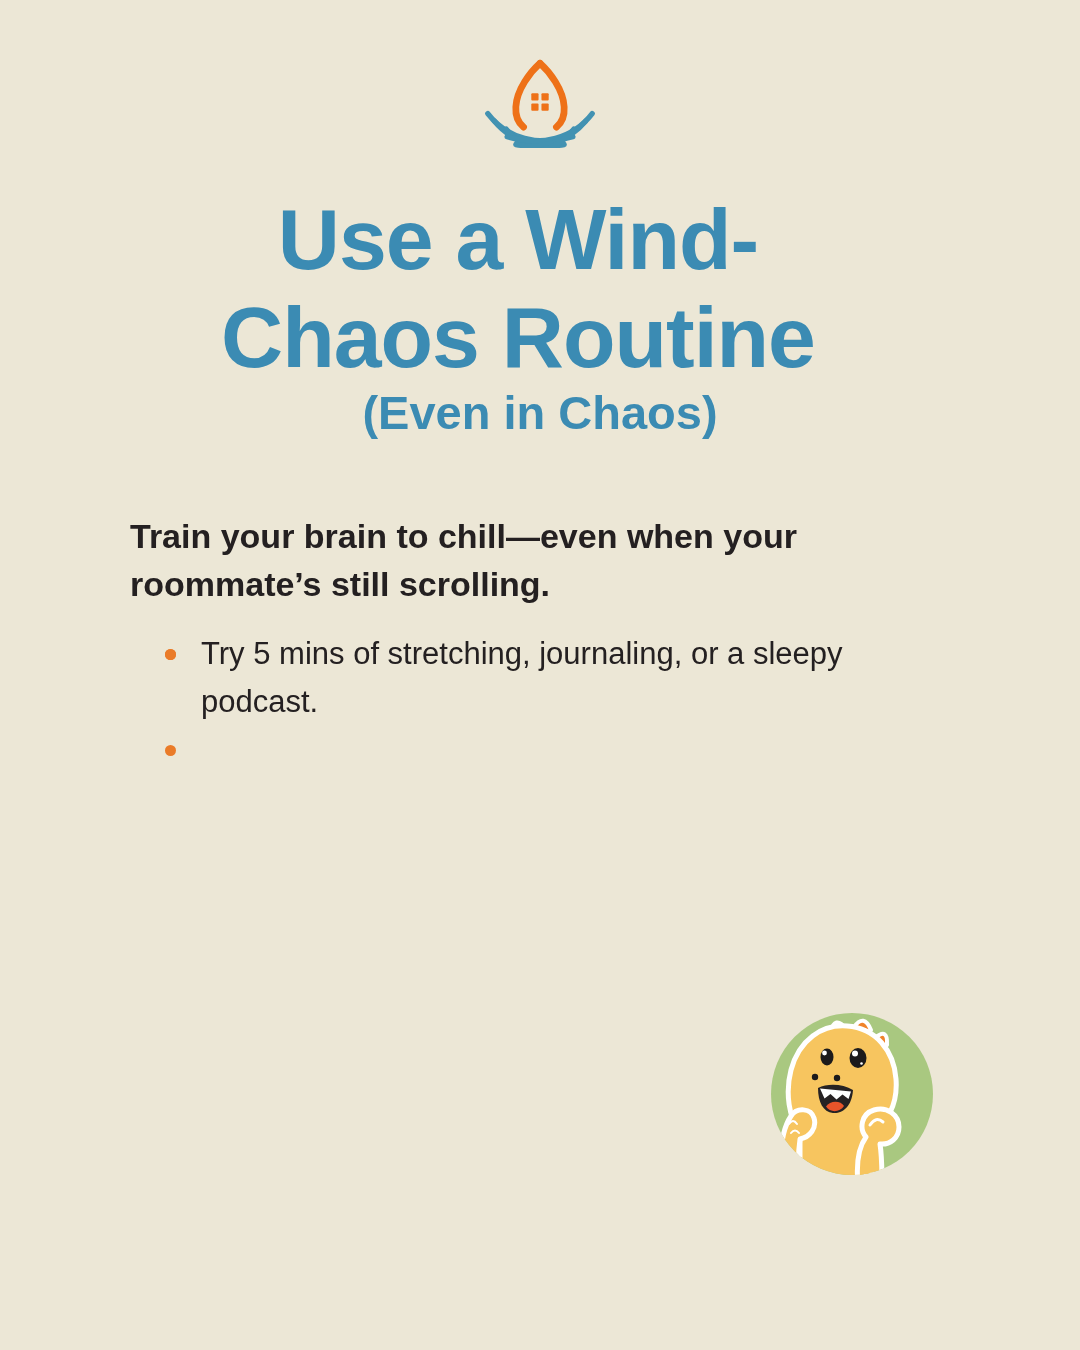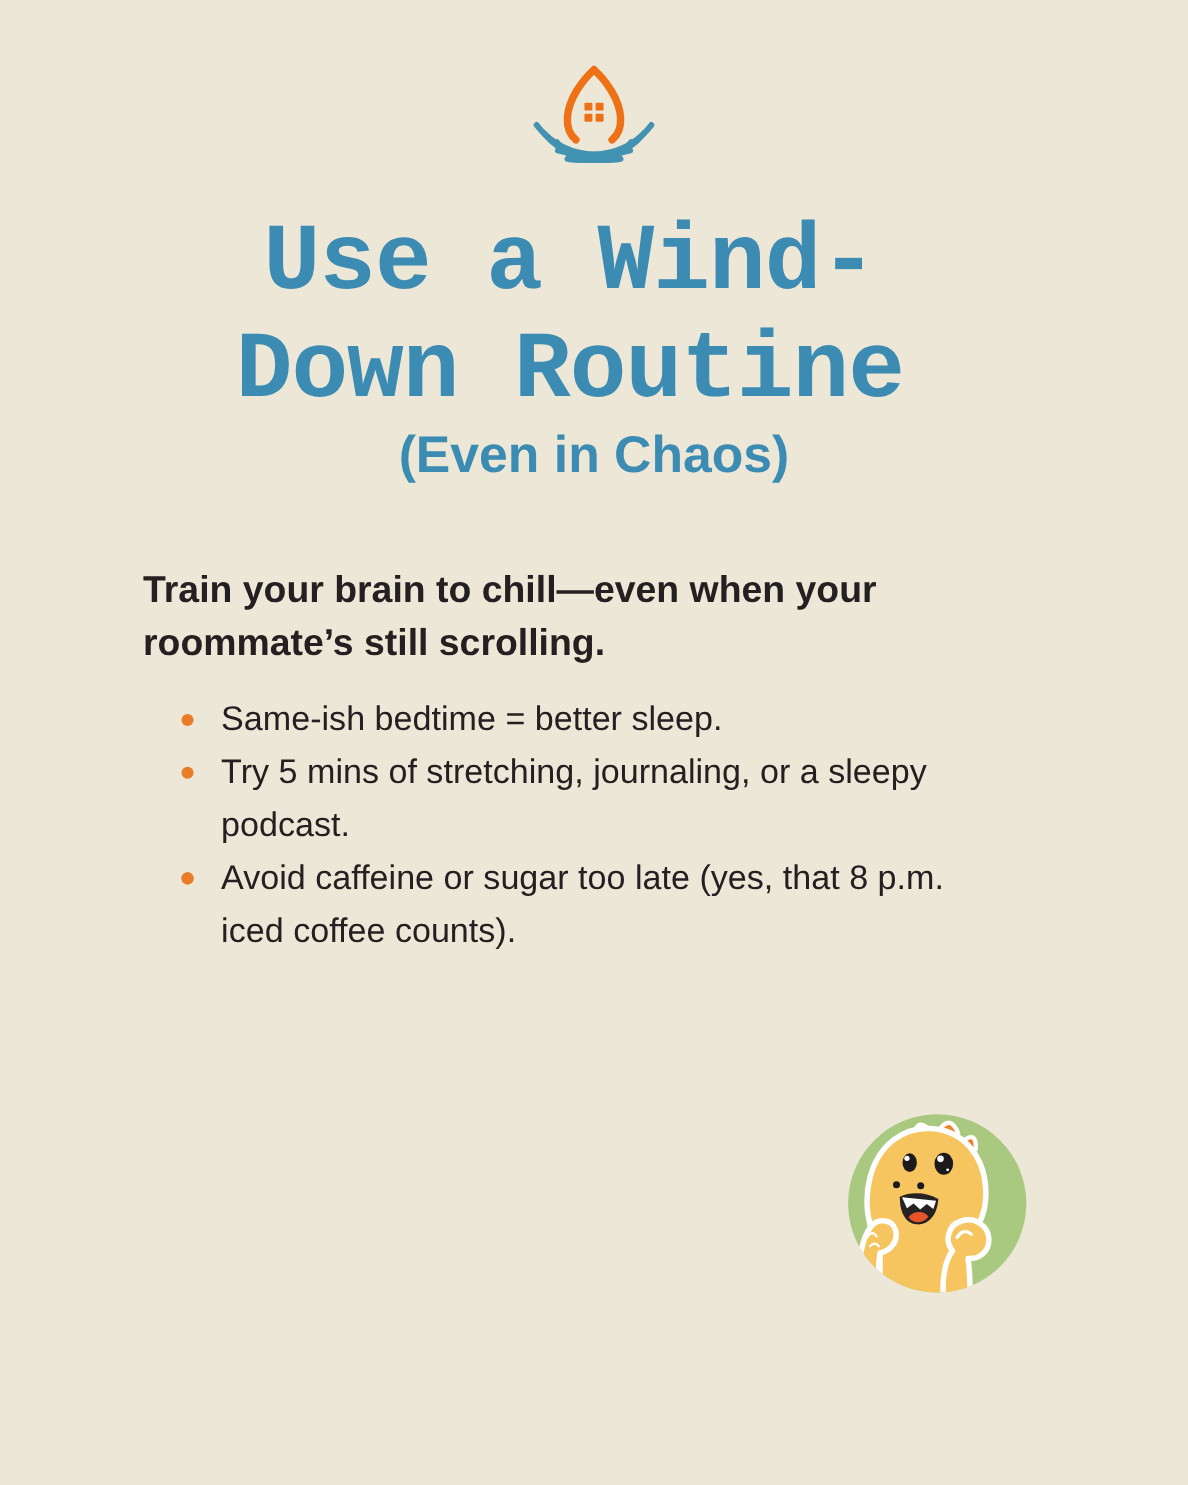--- a/index.html
+++ b/index.html
@@ -11,21 +11,20 @@
     overflow:hidden;
     font-family:"Liberation Sans", sans-serif;
   }
   .logo{position:absolute;left:482px;top:56px;width:116px;height:92px;}
   .title{
     position:absolute;left:0;top:190px;width:1036px;margin:0;
     text-align:center;
     font-size:86px;font-weight:bold;line-height:98px;
     letter-spacing:-1px;
     color:#3b8bb3;
-    font-family:Liberation Mono, monospace;
   }
   .subtitle{
     position:absolute;left:0;top:386px;width:1080px;
     text-align:center;
     font-size:47px;font-weight:bold;line-height:54px;
     color:#3b8bb3;
   }
   .intro{
     position:absolute;left:130px;top:512px;width:820px;margin:0;
     text-align:left;
@@ -78,41 +77,36 @@
       <path d="M13,66 C31,88 59,95 85,90"></path>
       <path d="M25,74 C39,92 57,98 73,96"></path>
       <path d="M114,58 C94,84 62,92 26,82"></path>
       <path d="M107,66 C89,88 61,95 35,90"></path>
       <path d="M95,74 C81,92 63,98 47,96"></path>
     </g>
   </svg>
 
   <h1 class="title">
     <div>Use a Wind-</div>
-    <div>Down Routine</div>
+    <div>Chaos Routine</div>
   </h1>
   <div class="subtitle">(Even in Chaos)</div>
 
   <p class="intro">Train your brain to chill—even when your roommate’s still scrolling.</p>
 
   <ul class="bullets">
     <li>
       <span class="dot"></span>
-      <span>Same-ish bedtime = better sleep.</span>
     </li>
     <li>
       <span class="dot"></span>
       <span>Try 5 mins of stretching, journaling, or a sleepy podcast.</span>
     </li>
     <li>
       <span class="dot"></span>
-    </li>
-    <li>
-      <span class="dot"></span>
-      <span>Avoid caffeine or sugar too late (yes, that 8 p.m. iced coffee counts).</span>
     </li>
   </ul>
 
 
   <svg class="mascot" viewBox="0 0 164 164" aria-hidden="true">
     <defs>
         <clipPath id="mc">
           <circle cx="82" cy="82" r="81"></circle>
         </clipPath>
       </defs>

